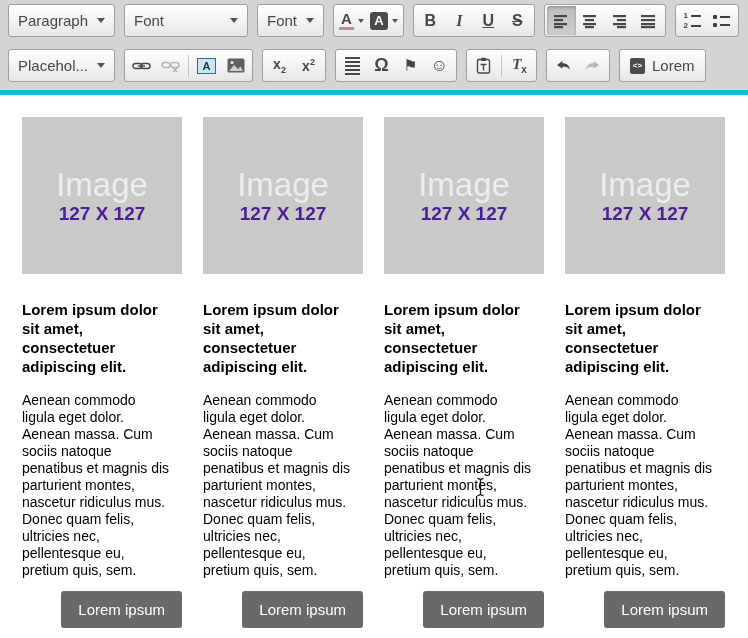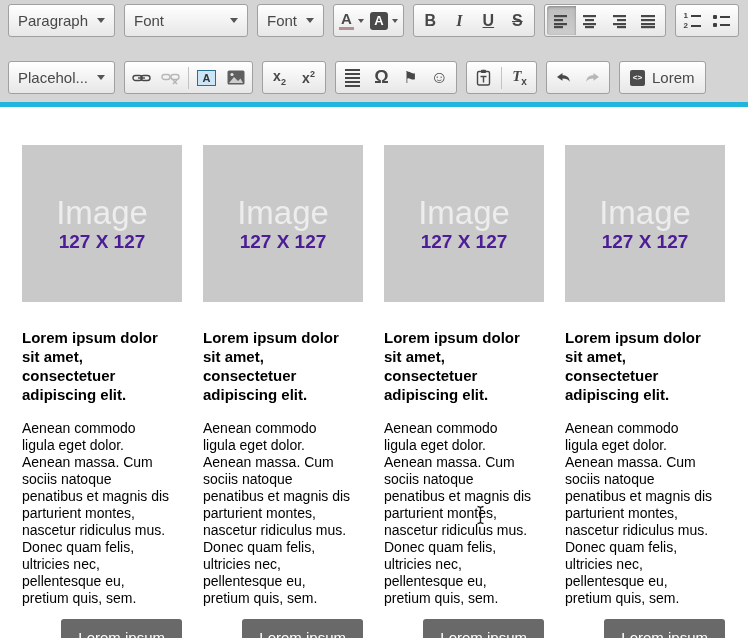--- a/index.html
+++ b/index.html
@@ -6,21 +6,21 @@
   html,body { width:748px; height:638px; }
   body {
     font-family: "Liberation Sans", sans-serif;
     background:#fff; overflow:hidden;
   }
   .app { width:748px; height:638px; display:flex; flex-direction:column; }
 
   
   .toolbar { background:#d4d4d4; padding:4px 8px 8px 8px; flex:0 0 auto; }
   .toolbar-row { display:flex; align-items:flex-end; gap:9px; }
-  .toolbar-row + .toolbar-row { margin-top:24px; }
+  .toolbar-row + .toolbar-row { margin-top:12px; }
 
   .combo {
     height:33px; border:1px solid #a0a0a0; border-radius:3px;
     background:linear-gradient(#ffffff,#e7e7e7);
     display:flex; align-items:center; padding:0 9px;
     color:#484848; font-size:15px; cursor:default;
   }
   .combo .combo-label { flex:1; overflow:hidden; white-space:nowrap; }
   .w107 { width:107px; } .w108 { width:124px; } .w67 { width:67px; }
   .arrow-down {
@@ -88,21 +88,21 @@
                 color:#fff; font-size:8px; font-weight:bold;
                 display:flex; align-items:center; justify-content:center; letter-spacing:0; }
 
   
   .divider { height:5px; background:#1fb5dc; flex:0 0 auto; }
 
   
   .content { flex:1; background:#fff; padding:22px 0 0 22px; display:flex; gap:21px; }
   .column { width:160px; flex:0 0 auto; }
   .img-ph { width:160px; height:157px; background:#c9c9c9;
-            display:flex; flex-direction:column; align-items:center; justify-content:center;margin-top:16px; }
+            display:flex; flex-direction:column; align-items:center; justify-content:center; }
   .img-ph-label { color:#ededed; font-size:33px; line-height:36px; }
   .img-ph-size { color:#4c1d95; font-size:19px; font-weight:bold; line-height:22px; }
   .col-heading { margin-top:26px; font-weight:bold; font-size:15px; line-height:19px; color:#000; white-space:nowrap; }
   .col-body { margin-top:16px; font-size:14px; line-height:17px; color:#000; white-space:nowrap;
               width:178px; position:relative; }
   .btn-row { width:160px; margin-top:12px; display:flex; justify-content:flex-end; }
   .col-btn { height:37px; padding:0 17px; background:#696969; color:#fff;
              font-size:15px; border:none; border-radius:3px;
              font-family:"Liberation Sans",sans-serif; cursor:pointer; }
   .ibeam { position:absolute; left:91px; top:85px; display:none; }

